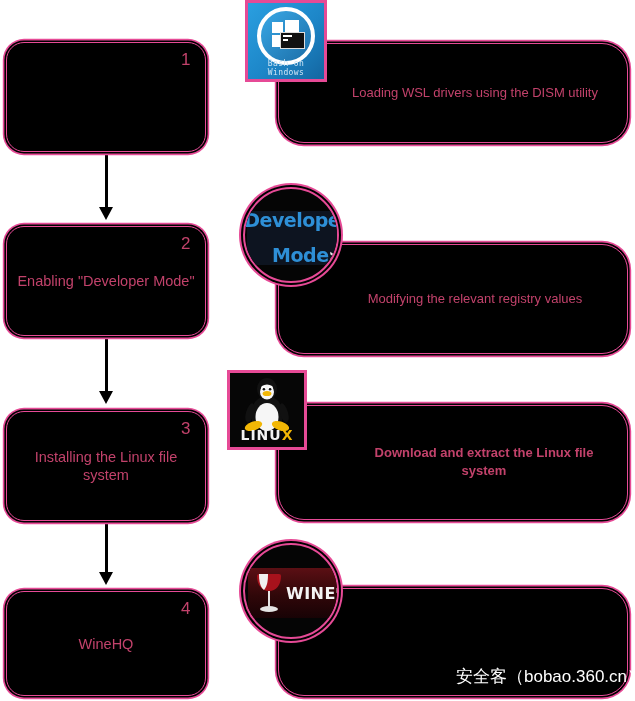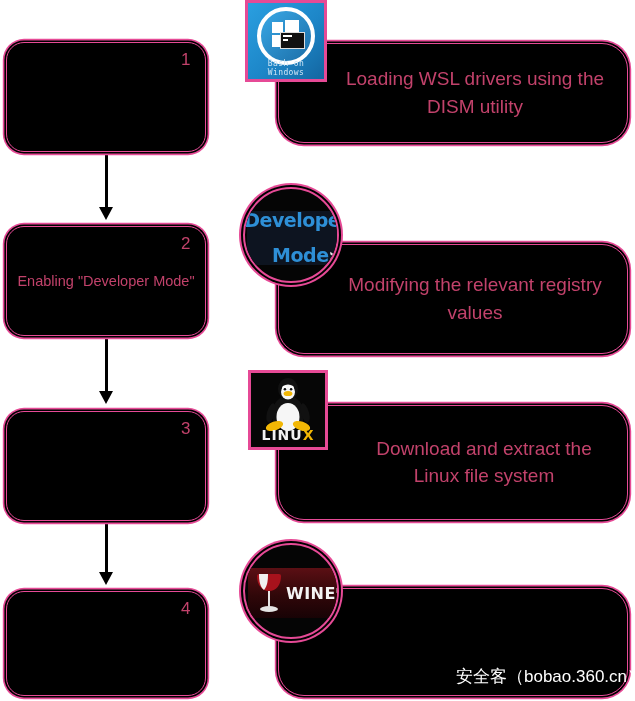--- a/index.html
+++ b/index.html
@@ -85,21 +85,21 @@
     box-shadow: 0 0 0 1.6px #000000, 0 0 0 3.2px #e64a96;
     box-sizing: border-box;
   }
   .detail-text {
     position: absolute;
     left: 60px; right: 16px;
     top: 50%;
     transform: translateY(-50%);
     text-align: center;
     color: #c2426b;
-    font-size: 19px;
+    font-size: 13px;
     line-height: 1.45;
   }
   .detail-text.pushed { left: 78px; }
 
   
   .icon-wrap {
     position: absolute;
     z-index: 5;
   }
 
@@ -284,35 +284,37 @@
     <div class="step-num">1</div>
   </div>
 
   <div class="step-box" style="left:6px;top:226px;width:200px;height:110px;">
     <div class="step-num">2</div>
     <div class="step-label">Enabling "Developer Mode"</div>
   </div>
 
   <div class="step-box" style="left:6px;top:411px;width:200px;height:110px;">
     <div class="step-num">3</div>
+    <div class="step-label">Installing the Linux file system</div>
   </div>
 
   <div class="step-box" style="left:6px;top:591px;width:200px;height:105px;">
     <div class="step-num">4</div>
+    <div class="step-label">WineHQ</div>
   </div>
 
   <div class="detail-box" style="left:278px;top:43px;width:350px;height:100px;">
     <div class="detail-text">Loading WSL drivers using the DISM utility</div>
   </div>
 
   <div class="detail-box" style="left:278px;top:224px;width:350px;height:110px;margin-top:20px;">
     <div class="detail-text">Modifying the relevant registry values</div>
   </div>
 
-  <div class="detail-box" style="left:278px;top:405px;width:350px;height:115px;">
+  <div class="detail-box" style="left:278px;top:405px;width:350px;height:115px;font-weight:bold;">
     <div class="detail-text pushed">
       <div>Download and extract the Linux file system</div>
     </div>
   </div>
 
   <div class="detail-box" style="left:278px;top:588px;width:350px;height:108px;">
     <div class="detail-text pushed" style="top:46%;">
     </div>
   </div>
 
@@ -335,21 +337,21 @@
         <div class="devmode-l1">
           <span class="brk">‹</span><span>Developer</span>
         </div>
         <div class="devmode-l2">
           <span>Mode</span><span class="brk">›</span>
         </div>
       </div>
     </div>
   </div>
 
-  <div class="icon-wrap" style="left:248px;top:370px;">
+  <div class="icon-wrap" style="left:227px;top:370px;">
     <div class="linux-tile">
       <svg class="tux" width="56" height="56" viewBox="0 0 56 56">
         <ellipse cx="28" cy="11" rx="10" ry="11" fill="#111111"></ellipse>
         <ellipse cx="28" cy="36" rx="16" ry="18" fill="#111111"></ellipse>
         <ellipse cx="28" cy="39" rx="11.5" ry="14" fill="#f6f6f6"></ellipse>
         <ellipse cx="28" cy="14" rx="7" ry="7.5" fill="#f6f6f6"></ellipse>
         <ellipse cx="24.5" cy="10.5" rx="2.4" ry="3" fill="#ffffff"></ellipse>
         <ellipse cx="31.5" cy="10.5" rx="2.4" ry="3" fill="#ffffff"></ellipse>
         <circle cx="24.9" cy="11.3" r="1.3" fill="#111111"></circle>
         <circle cx="31.1" cy="11.3" r="1.3" fill="#111111"></circle>

